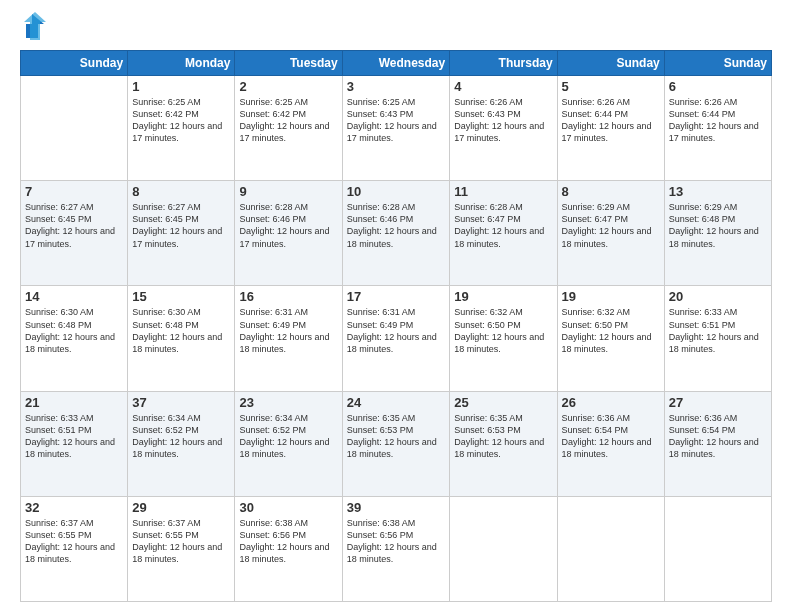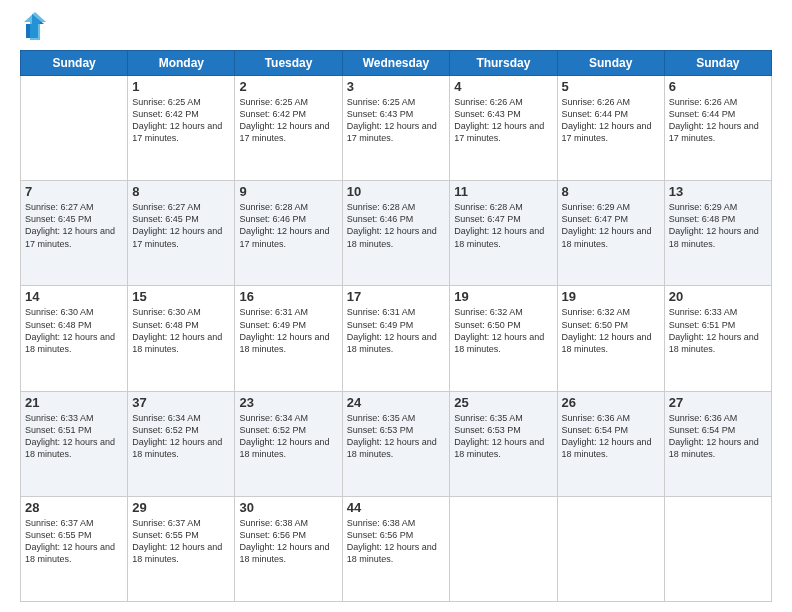--- a/index.html
+++ b/index.html
@@ -58,21 +58,21 @@
       width: 100%;
       border-collapse: collapse;
       flex: 1;
     }
     .calendar-table th {
       background: #2176c2;
       color: #fff;
       font-size: 12px;
       font-weight: bold;
       padding: 5px 4px;
-      text-align: center;
+      text-align: right;
       border: 1px solid #1a5fa0;
     }
     .calendar-table td {
       border: 1px solid #ccc;
       vertical-align: top;
       padding: 3px 4px;
       width: 108px;
       background: #fff;
       font-size: 9.5px;
       color: #333;
@@ -302,39 +302,39 @@
           </td>
           <td>
             <span class="day-num">27</span>
             <div class="cell-info" style="white-space: pre-line;">Sunrise: 6:36 AM
 Sunset: 6:54 PM
 Daylight: 12 hours and 18 minutes.</div>
           </td>
         </tr>
         <tr>
           <td>
-            <span class="day-num">28</span>
+            <span class="day-num">32</span>
             <div class="cell-info" style="white-space: pre-line;">Sunrise: 6:37 AM
 Sunset: 6:55 PM
 Daylight: 12 hours and 18 minutes.</div>
           </td>
           <td>
             <span class="day-num">29</span>
             <div class="cell-info" style="white-space: pre-line;">Sunrise: 6:37 AM
 Sunset: 6:55 PM
 Daylight: 12 hours and 18 minutes.</div>
           </td>
           <td>
             <span class="day-num">30</span>
             <div class="cell-info" style="white-space: pre-line;">Sunrise: 6:38 AM
 Sunset: 6:56 PM
 Daylight: 12 hours and 18 minutes.</div>
           </td>
           <td>
-            <span class="day-num">44</span>
+            <span class="day-num">39</span>
             <div class="cell-info" style="white-space: pre-line;">Sunrise: 6:38 AM
 Sunset: 6:56 PM
 Daylight: 12 hours and 18 minutes.</div>
           </td>
           <td class="empty-cell"></td>
           <td class="empty-cell"></td>
           <td class="empty-cell"></td>
         </tr>
       </tbody>
   </table>

